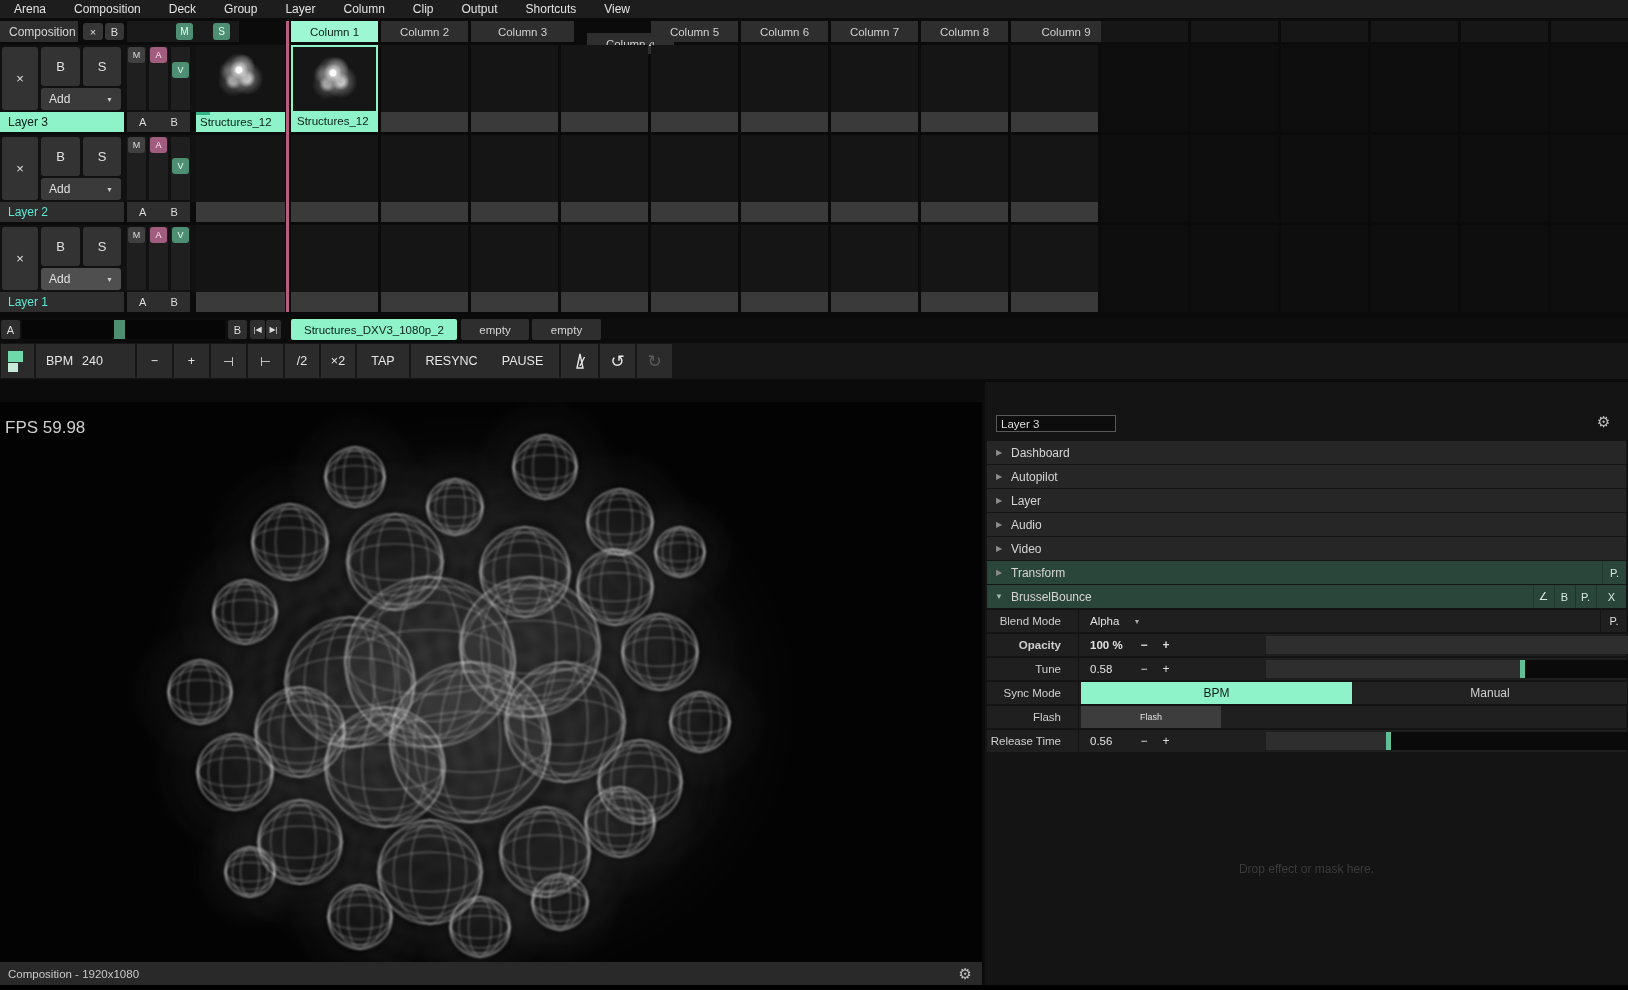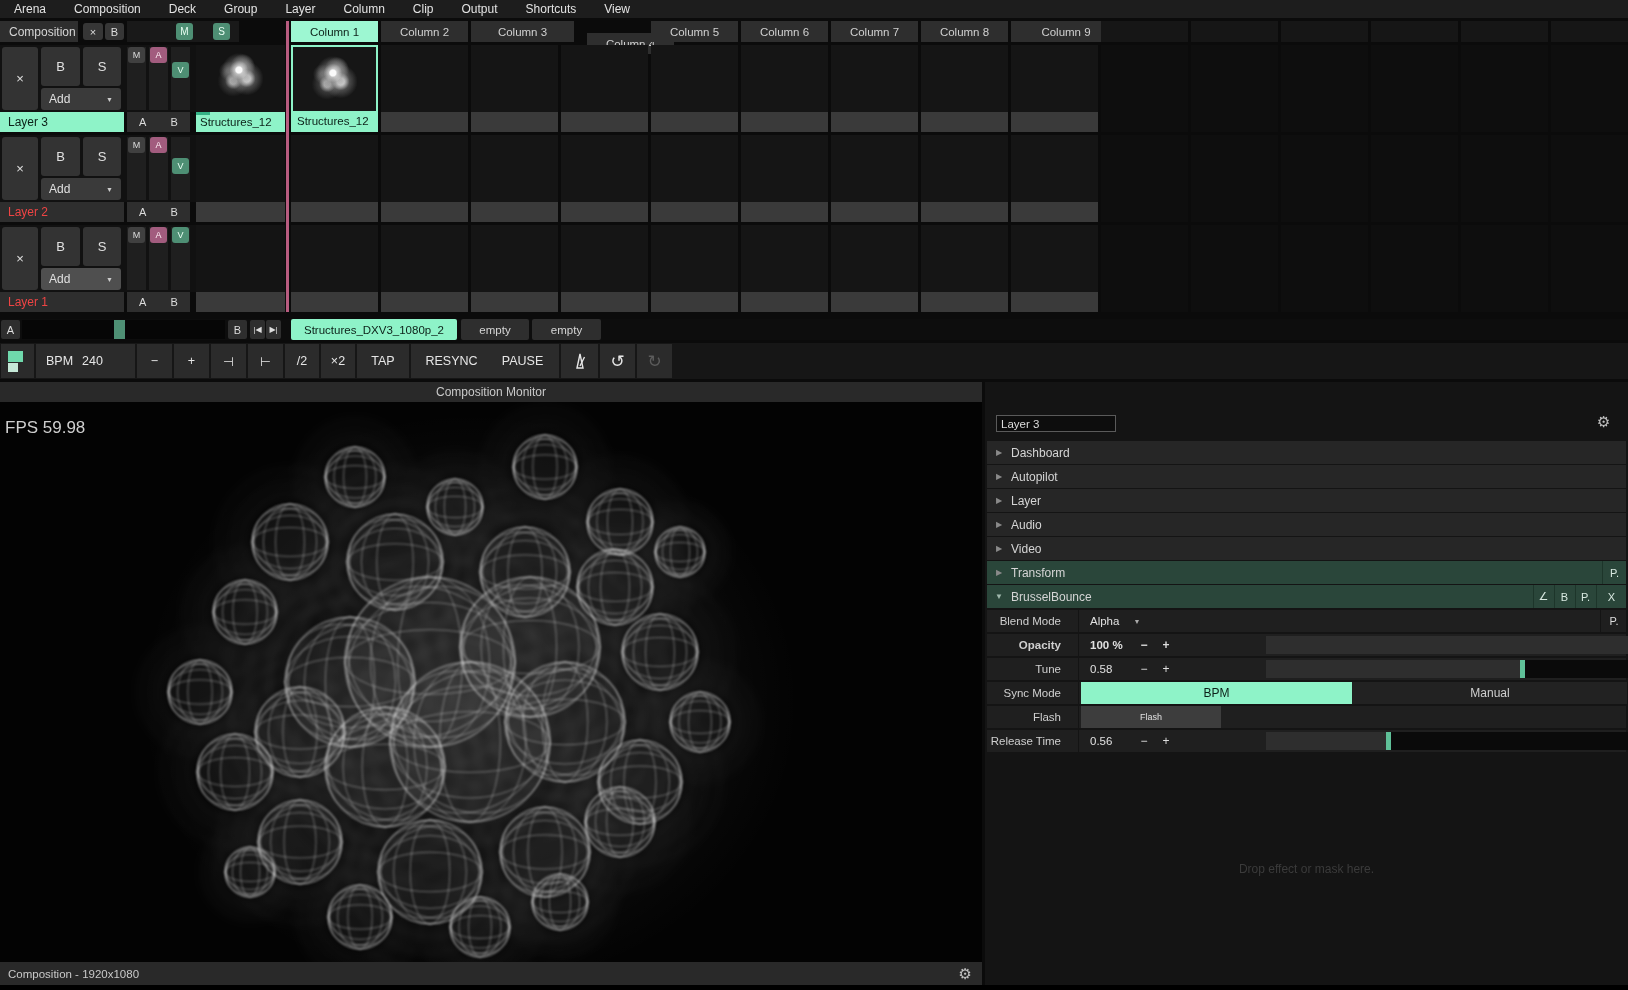--- a/index.html
+++ b/index.html
@@ -34,21 +34,21 @@
   .layer-controls { position:absolute; left:0; top:0; width:285px; height:67px; background:#111; }
   .lc-btn { position:absolute; background:#333; border-radius:3px; color:#e0e0e0;
             display:flex; align-items:center; justify-content:center; font-size:13px; }
   .add-dd { position:absolute; background:#3a3a3a; border-radius:3px; color:#e0e0e0;
             display:flex; align-items:center; font-size:12px; padding:0 8px; justify-content:space-between; }
   .fader-col { position:absolute; top:2px; width:19px; height:63px; background:#1f1f1f; }
   .fader-btn { position:absolute; left:1px; width:17px; height:16px; border-radius:3px;
                display:flex; align-items:center; justify-content:center; font-size:9px; }
   .label-row { position:absolute; left:0; height:20px; }
   .layer-name { position:absolute; left:0; top:0; width:124px; height:20px; background:#2e2e2e;
-                color:#ef4444; display:flex; align-items:center; padding-left:8px; font-size:12px; }
+                color:#5eead4; display:flex; align-items:center; padding-left:8px; font-size:12px; }
   .layer-name.active { background:#8ef3c8; color:#0c2018; }
   .ab-strip { position:absolute; left:127px; top:0; width:63px; height:20px; background:#2e2e2e;
               display:flex; align-items:center; justify-content:space-around; color:#ddd; font-size:11px; }
   .preview-cell { position:absolute; left:196px; top:0; width:89px; height:67px; background:#141414; }
   .clip-label { position:absolute; left:196px; top:0; width:89px; height:20px; background:#8ef3c8;
                 color:#0c2018; display:flex; align-items:center; padding-left:4px; font-size:11.5px; }
   .clip-label .prog { position:absolute; left:0; top:0; width:14px; height:3px; background:#35b386; }
   .clip-cell { position:absolute; background:#151515; }
   .clip-cell .strip { position:absolute; left:0; bottom:0; width:100%; height:20px; background:#3a3a3a; }
   .clip-cell.dark { background:#0e0e0e; }
@@ -387,21 +387,20 @@
     <div class="tr-cell" style="left:561px;width:37px;">
       <svg width="14" height="16" viewBox="0 0 14 16">
         <path d="M4 15 L7 1 L10 15 Z" fill="none" stroke="#e6e6e6" stroke-width="1.4"></path>
         <line x1="7" y1="13" x2="11.5" y2="4" stroke="#e6e6e6" stroke-width="1.4"></line>
       </svg>
     </div>
     <div class="tr-cell" style="left:600px;width:35px;font-size:17px;">↺</div>
     <div class="tr-cell" style="left:637px;width:35px;font-size:17px;color:#5c5c5c;">↻</div>
   </div>
 
-  <div class="panel-header abs" style="left:0;top:382px;width:982px;">Composition Monitor</div>
   <div id="monitor-body" class="abs">
     <svg id="wires" width="982" height="560" viewBox="0 0 982 560">
         <defs>
           <filter id="blur1">
             <feGaussianBlur stdDeviation="5"></feGaussianBlur>
           </filter>
           <filter id="blur2">
             <feGaussianBlur stdDeviation="1.1"></feGaussianBlur>
           </filter>
           <radialGradient id="glow" cx="50%" cy="50%" r="50%">

